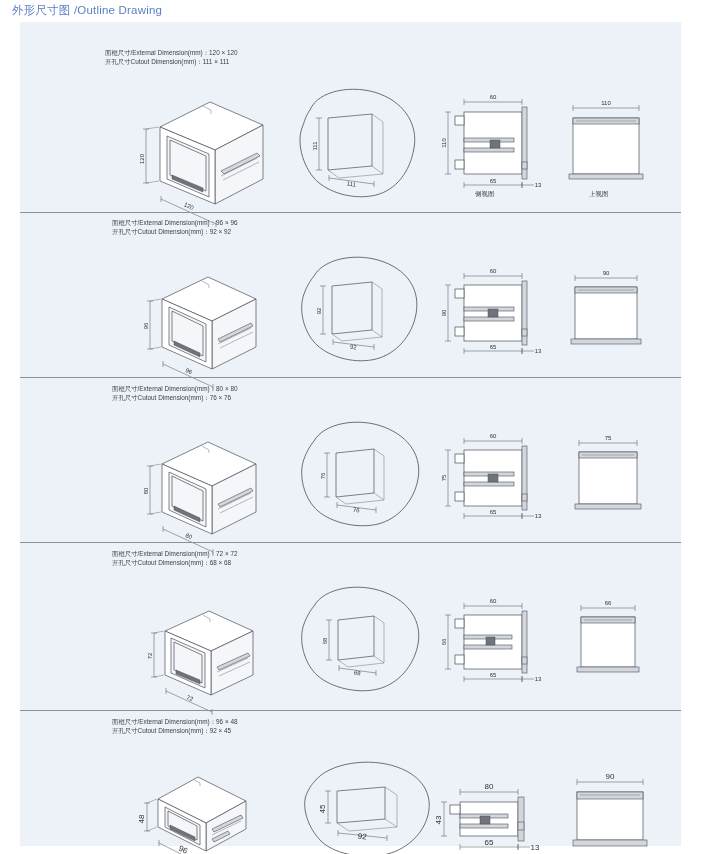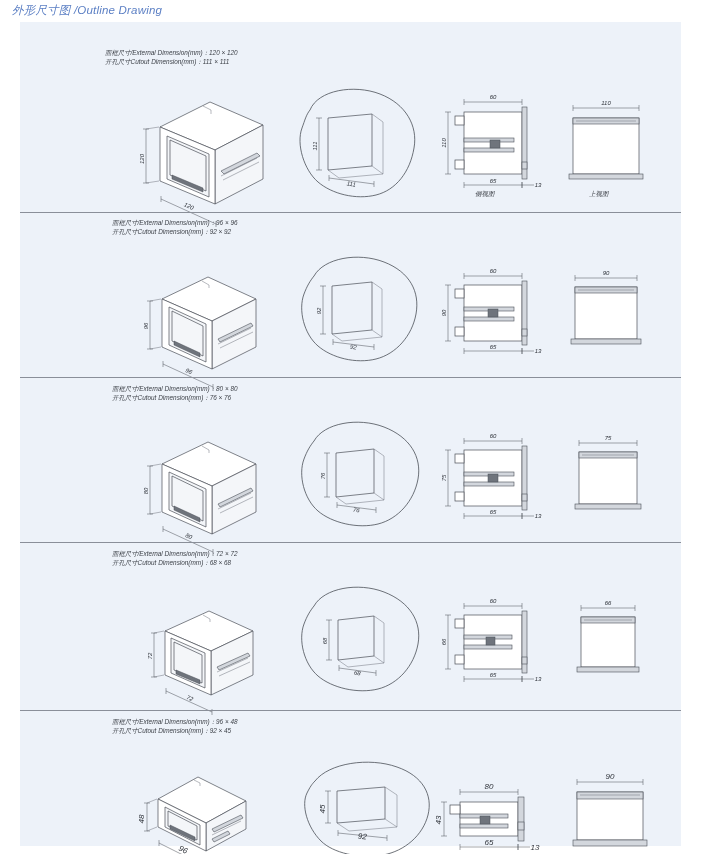--- a/index.html
+++ b/index.html
@@ -1,21 +1,21 @@
 <!DOCTYPE html>
 <html><head>
 <meta charset="utf-8">
 <style>
   html,body{margin:0;padding:0;}
   body{
     width:701px;height:854px;background:#ffffff;
     font-family:"Liberation Sans","DejaVu Sans",sans-serif;
     overflow:hidden;
   }
-  .page{position:relative;width:701px;height:608px;font-style:italic;}
+  .page{position:relative;width:701px;height:608px;}
 
   .page-title{
     position:absolute;left:12px;top:3px;
     font-size:11.5px;color:#5b7fc4;letter-spacing:.2px;
     white-space:nowrap;
   }
 
   .panel{
     position:absolute;left:20px;top:22px;
     width:661px;height:824px;

